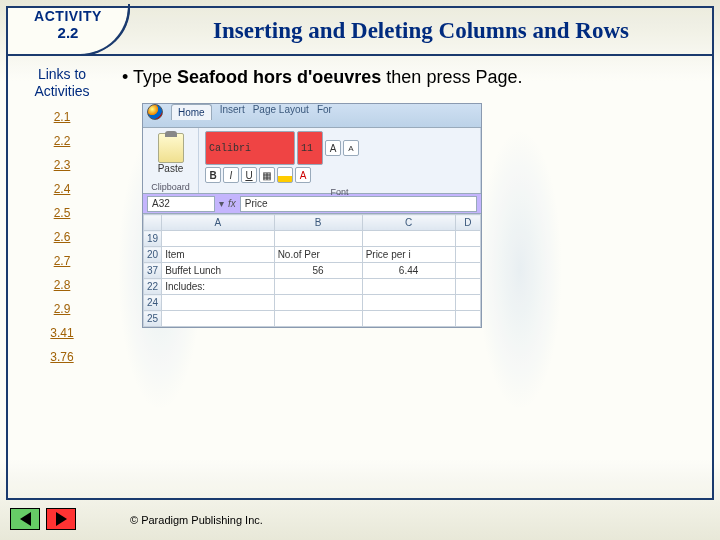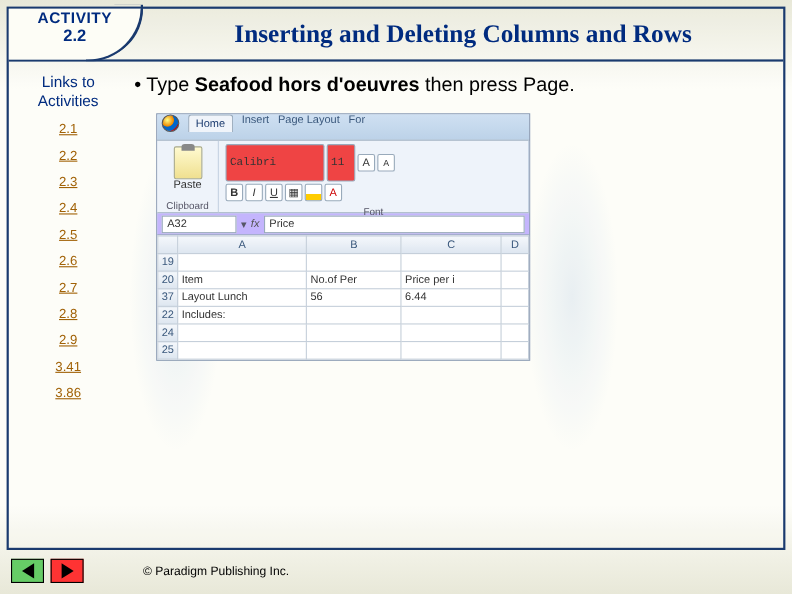--- a/index.html
+++ b/index.html
@@ -45,21 +45,21 @@
   .mini-btn { width:16px; height:16px; border:1px solid #9ab; background:#fff; border-radius:2px; display:flex; align-items:center; justify-content:center; font-size:10px; }
   .formula-bar { height:20px; background:#c4b5fd; display:flex; align-items:center; border-bottom:1px solid #9ab; }
   .name-box { width:68px; height:16px; background:#fff; border:1px solid #9ab; margin:0 4px; font-size:10px; padding:0 4px; display:flex; align-items:center; }
   .fx { font-style:italic; font-size:10px; color:#555; padding:0 4px; }
   .fval { height:16px; background:#fff; border:1px solid #9ab; flex:1; margin-right:4px; font-size:10px; padding:0 4px; display:flex; align-items:center; }
   .grid { background:#fff; }
   .grid table { border-collapse:collapse; width:100%; }
   .grid th, .grid td { border:1px solid #c5cfda; font-size:10px; padding:1px 3px; height:16px; text-align:left; font-weight:normal; }
   .grid th { background:linear-gradient(#f4f7fb,#dde6f0); text-align:center; color:#3a587c; }
   .grid .rowhdr { background:linear-gradient(#f4f7fb,#dde6f0); text-align:center; width:14px; color:#3a587c; }
-  .grid td.num { text-align:left; }
+  .grid td.num { text-align:center; }
   
   .nav { position:absolute; bottom:10px; left:10px; display:flex; gap:6px; }
   .nav-btn { width:30px; height:22px; border:1px solid #000; display:flex; align-items:center; justify-content:center; cursor:pointer; }
   .nav-prev { background:#66cc66; }
   .nav-next { background:#ff3333; }
   .tri-l { width:0; height:0; border-top:7px solid transparent; border-bottom:7px solid transparent; border-right:11px solid #000; }
   .tri-r { width:0; height:0; border-top:7px solid transparent; border-bottom:7px solid transparent; border-left:11px solid #000; }
   
   .copyright { position:absolute; bottom:14px; left:130px; font-size:11px; color:#000; }
 </style>
@@ -88,21 +88,21 @@
       <a class="link-item">2.1</a>
       <a class="link-item">2.2</a>
       <a class="link-item">2.3</a>
       <a class="link-item">2.4</a>
       <a class="link-item">2.5</a>
       <a class="link-item">2.6</a>
       <a class="link-item">2.7</a>
       <a class="link-item">2.8</a>
       <a class="link-item">2.9</a>
       <a class="link-item">3.41</a>
-      <a class="link-item">3.86</a>
+      <a class="link-item">3.76</a>
     </div>
 
     <div class="content">
       <div class="bullet">
         <span>• Type </span><b>Seafood hors d'oeuvres</b><span> then press Page.</span>
       </div>
 
       <div class="shot-wrap">
         <div class="shot">
           <div class="ribbon-top">
@@ -171,21 +171,21 @@
                   </tr>
               <tr>
                     <th class="rowhdr">20</th>
                     <td>Item</td>
                     <td>No.of Per</td>
                     <td>Price per i</td>
                     <td></td>
                   </tr>
               <tr>
                     <th class="rowhdr">37</th>
-                    <td>Layout Lunch</td>
+                    <td>Buffet Lunch</td>
                     <td class="num">56</td>
                     <td class="num">6.44</td>
                     <td></td>
                   </tr>
               <tr>
                     <th class="rowhdr">22</th>
                     <td>Includes:</td>
                     <td></td>
                     <td></td>
                     <td></td>

